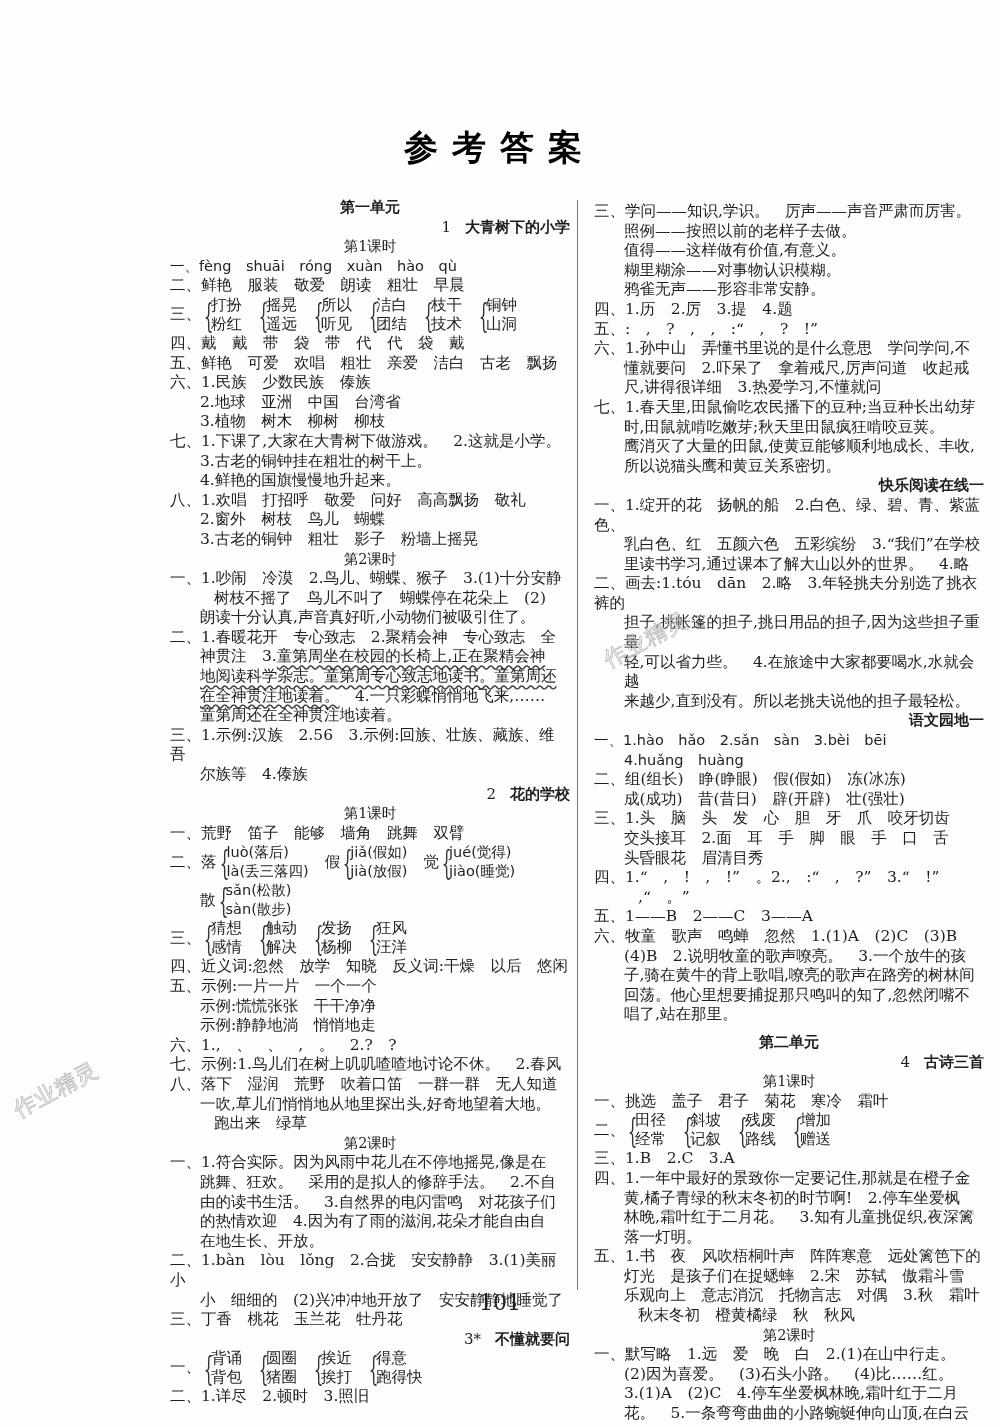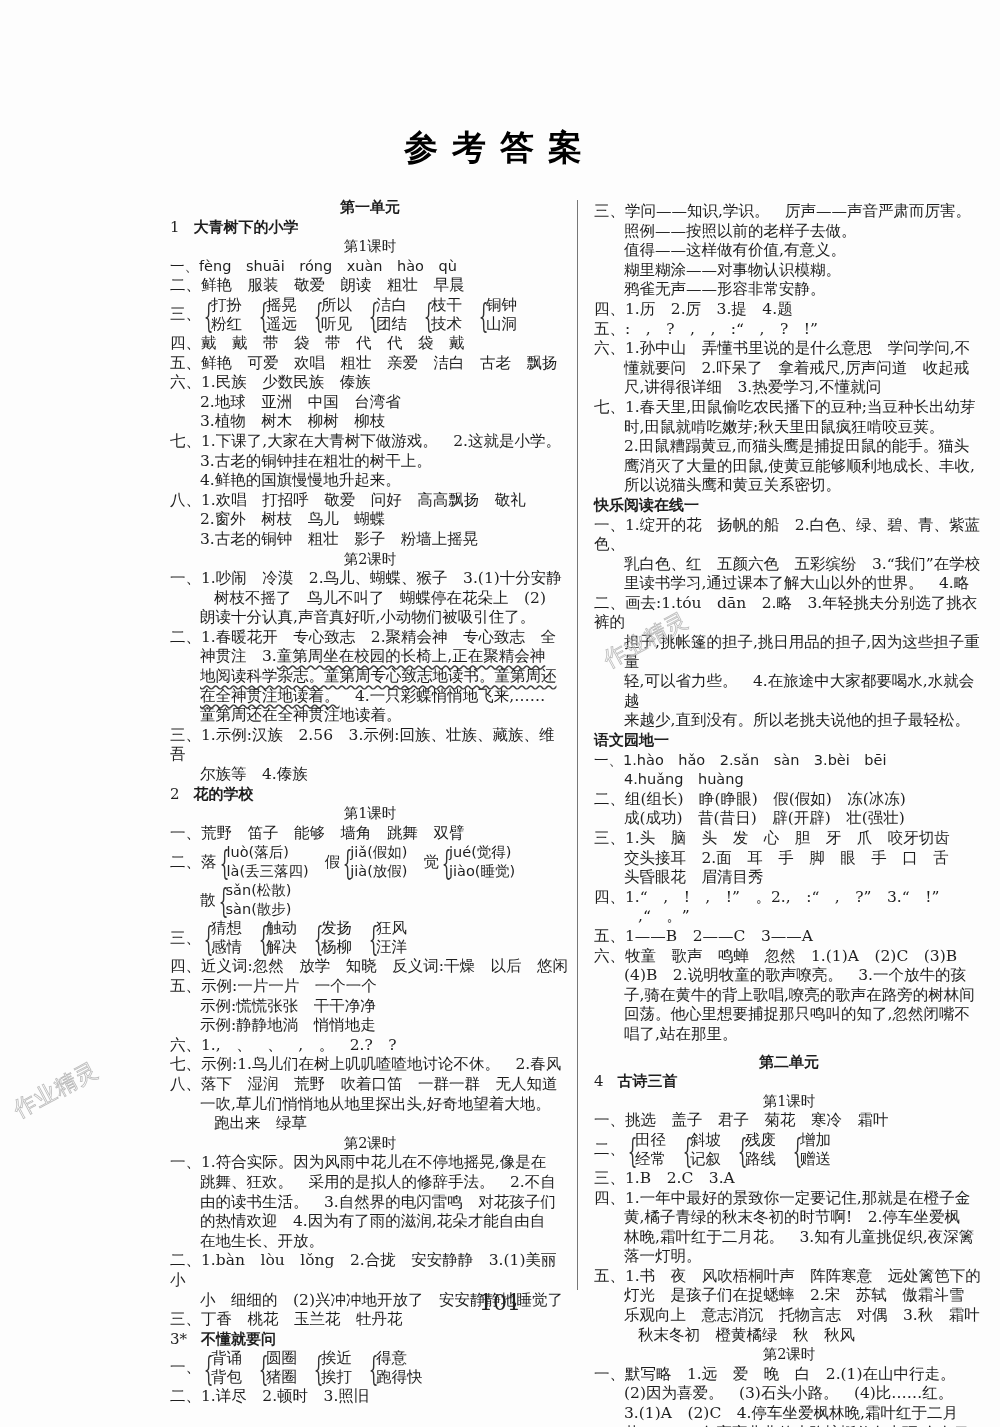--- a/index.html
+++ b/index.html
@@ -11,21 +11,21 @@
     position: absolute; top: 125px; left: 0; width: 1000px; text-align: center;
     font-size: 34px; font-weight: bold; letter-spacing: 14px; color: #000000;
   }
   .col {
     position: absolute; top: 198px; font-size: 15.5px; line-height: 19.6px;
   }
   .col.left { left: 170px; width: 400px; }
   .col.right { left: 594px; width: 390px; top: 202px; }
   .divider { position: absolute; left: 577px; top: 200px; width: 1px; height: 1090px; background: #777; }
   .h-unit { text-align: center; font-weight: bold; font-family: "DejaVu Sans", "Liberation Sans", sans-serif; font-size: 15px; }
-  .h-lesson { text-align: left; font-weight: bold; font-family: "DejaVu Sans", "Liberation Sans", sans-serif; font-size: 15px; }
+  .h-lesson { text-align: right; font-weight: bold; font-family: "DejaVu Sans", "Liberation Sans", sans-serif; font-size: 15px; }
   .h-lesson .num { font-weight: normal; font-family: "DejaVu Serif", serif; margin-right: 14px; }
   .h-period { text-align: center; font-size: 14.5px; }
   .line { white-space: pre-wrap; }
   .indent { padding-left: 30px; }
   .pair { display: inline-flex; align-items: center; vertical-align: middle; margin-right: 6px; }
   .brace { font-size: 34px; line-height: 38px; transform: scaleX(0.45); display: inline-block; width: 10px; color: #333; }
   .pair-words { display: inline-flex; flex-direction: column; line-height: 19px; }
   .wavy { text-decoration: underline wavy #444; text-underline-offset: 3px; }
   .page-num { position: absolute; top: 1290px; left: 0; width: 1000px; text-align: center; font-size: 22px; color: #222; }
   .watermark { position: absolute; font-family: "DejaVu Sans", sans-serif; font-size: 22px; color: transparent; -webkit-text-stroke: 0.8px #bbb; transform: rotate(-28deg); letter-spacing: 1px; }
@@ -105,21 +105,20 @@
   <div class="line indent">值得——这样做有价值,有意义。</div>
   <div class="line indent">糊里糊涂——对事物认识模糊。</div>
   <div class="line indent">鸦雀无声——形容非常安静。</div>
   <div class="line">四、1.历　2.厉　3.提　4.题</div>
   <div class="line">五、:　,　?　,　,　:“　,　?　!”</div>
   <div class="line">六、1.孙中山　弄懂书里说的是什么意思　学问学问,不</div>
   <div class="line indent">懂就要问　2.吓呆了　拿着戒尺,厉声问道　收起戒</div>
   <div class="line indent">尺,讲得很详细　3.热爱学习,不懂就问</div>
   <div class="line">七、1.春天里,田鼠偷吃农民播下的豆种;当豆种长出幼芽</div>
   <div class="line indent">时,田鼠就啃吃嫩芽;秋天里田鼠疯狂啃咬豆荚。</div>
-  <div class="line indent">2.田鼠糟蹋黄豆,而猫头鹰是捕捉田鼠的能手。猫头</div>
   <div class="line indent">鹰消灭了大量的田鼠,使黄豆能够顺利地成长、丰收,</div>
   <div class="line indent">所以说猫头鹰和黄豆关系密切。</div>
 
   <div class="h-lesson">快乐阅读在线一</div>
   <div class="line">一、1.绽开的花　扬帆的船　2.白色、绿、碧、青、紫蓝色、</div>
   <div class="line indent">乳白色、红　五颜六色　五彩缤纷　3.“我们”在学校</div>
   <div class="line indent">里读书学习,通过课本了解大山以外的世界。　4.略</div>
   <div class="line">二、画去:1.tóu　dān　2.略　3.年轻挑夫分别选了挑衣裤的</div>
   <div class="line indent">担子,挑帐篷的担子,挑日用品的担子,因为这些担子重量</div>
   <div class="line indent">轻,可以省力些。　4.在旅途中大家都要喝水,水就会越</div>

